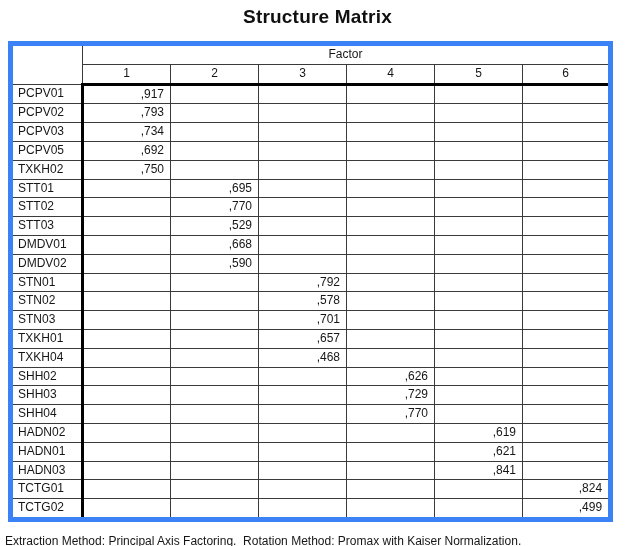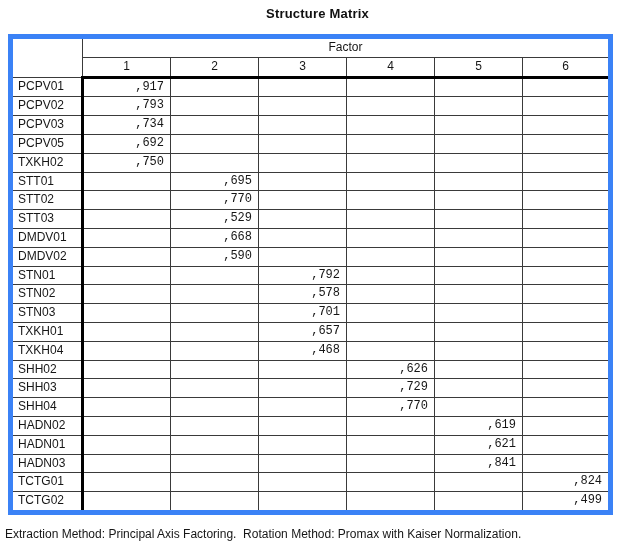--- a/index.html
+++ b/index.html
@@ -10,21 +10,21 @@
     width: 635px;
     height: 546px;
     background: #ffffff;
     font-family: "Liberation Sans", sans-serif;
     color: #161616;
     overflow: hidden;
   }
   .title {
     text-align: center;
     font-weight: bold;
-    font-size: 13px;
+    font-size: 19px;
     padding-top: 6px;
     letter-spacing: 0.2px;
     color: #101010;
   }
   table.matrix {
     border-collapse: collapse;
     table-layout: fixed;
     margin: 13px 0 0 8px;
     width: 602px;
     border: 5px solid #3b82f6;
@@ -48,21 +48,20 @@
   tr.nums th { border-bottom: 3px solid #000; }
 
   tbody th.rowlabel {
     text-align: left;
     padding-left: 5px;
     border-right: 3px solid #000;
   }
   tbody td.val {
     text-align: right;
     padding-right: 6px;
-    font-family: Liberation Mono, monospace;
   }
   .footnote {
     font-size: 12px;
     margin: 12px 0 0 5px;
     white-space: pre;
     color: #161616;
   }
 </style>
 </head>
 <body>

